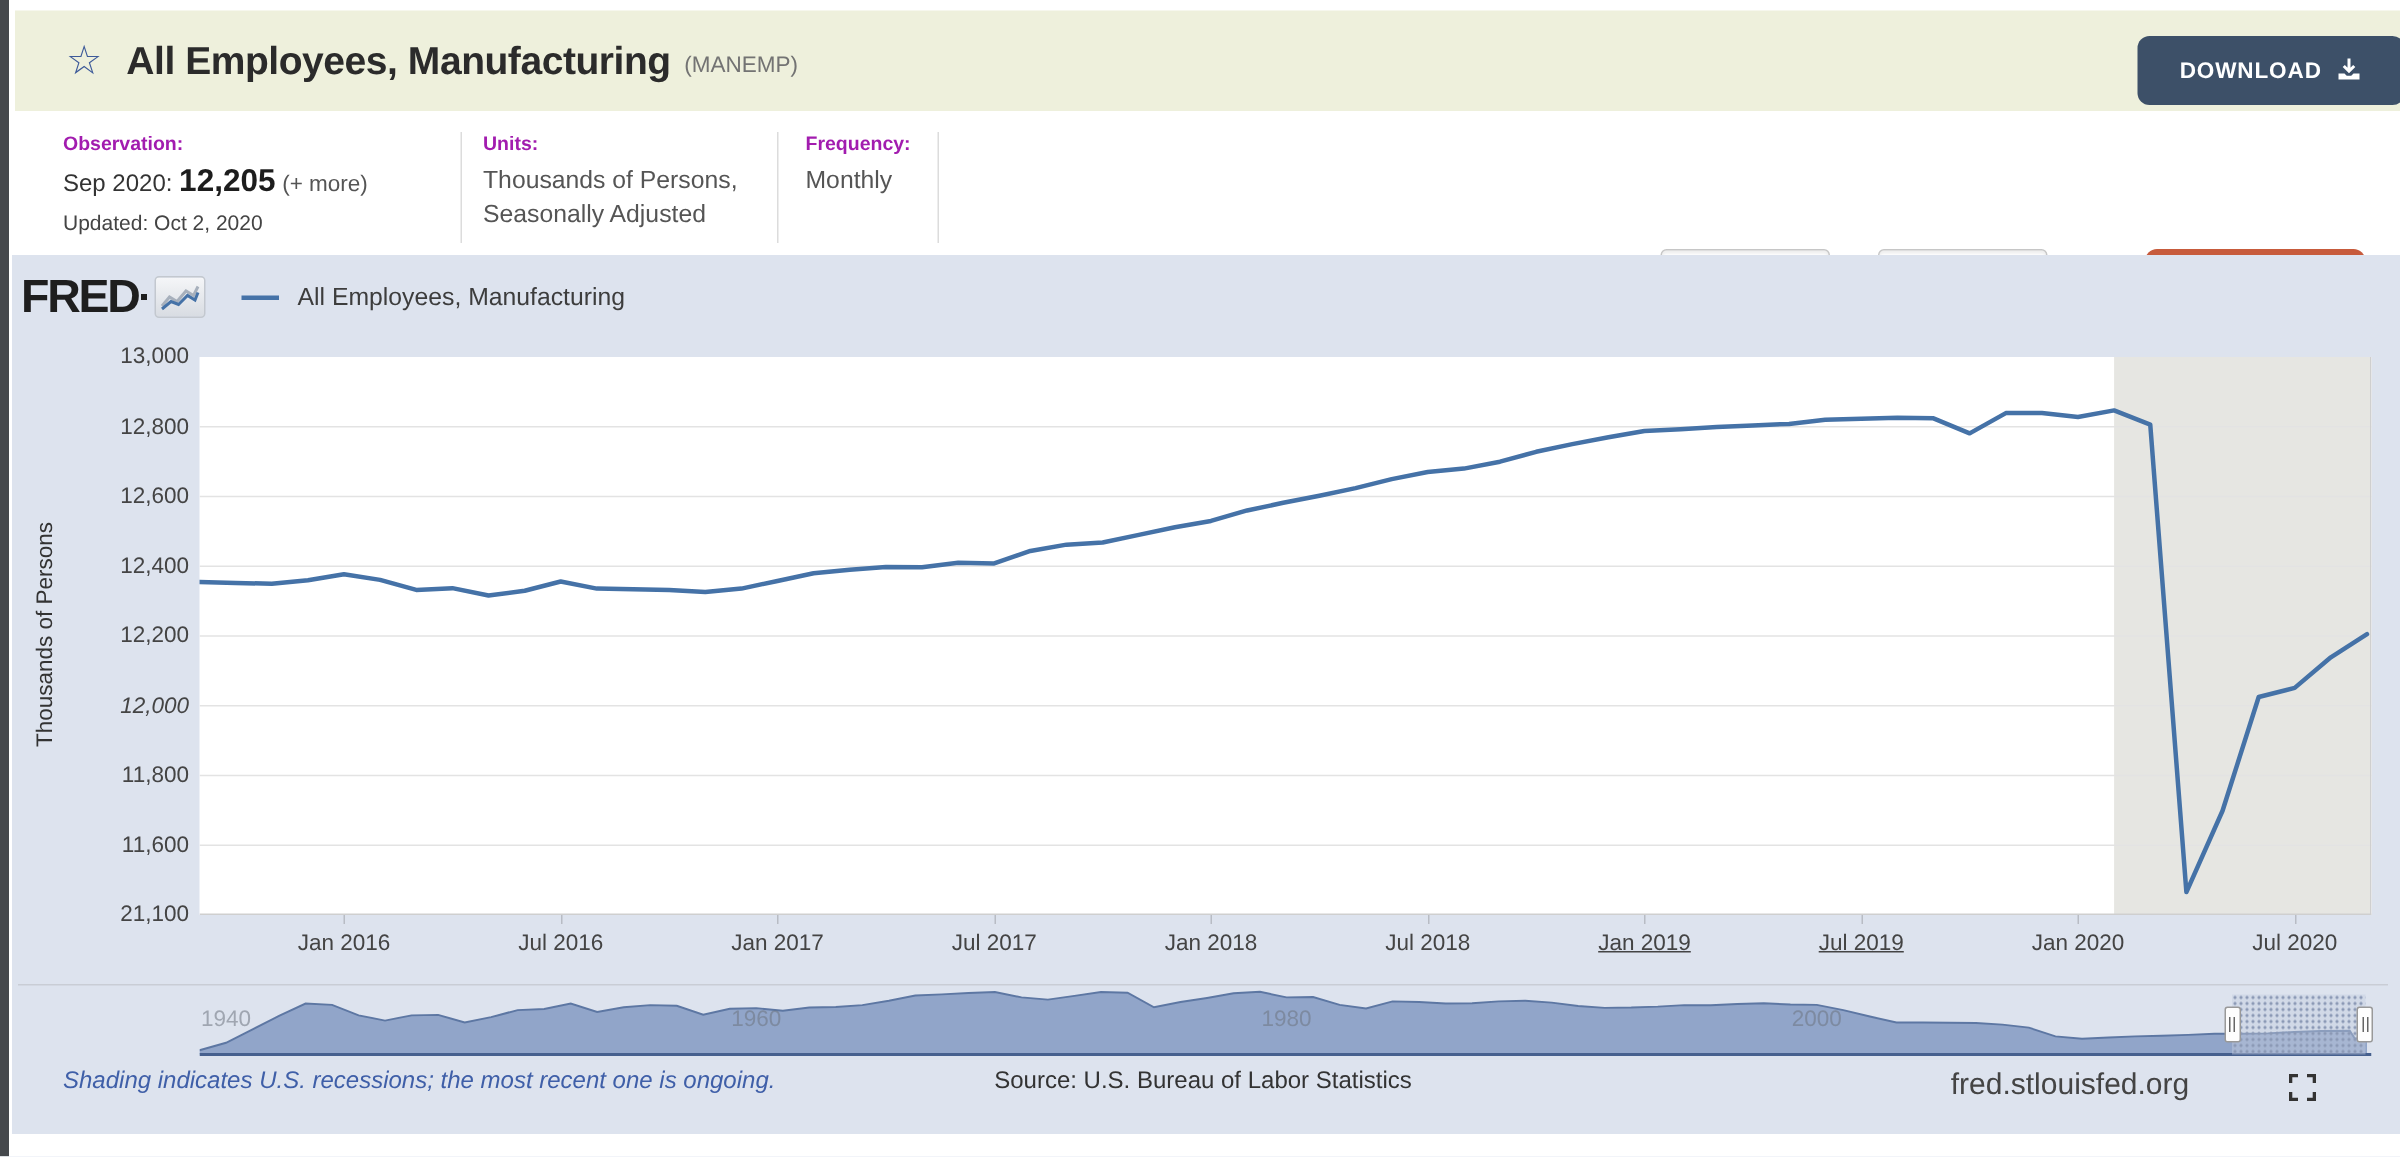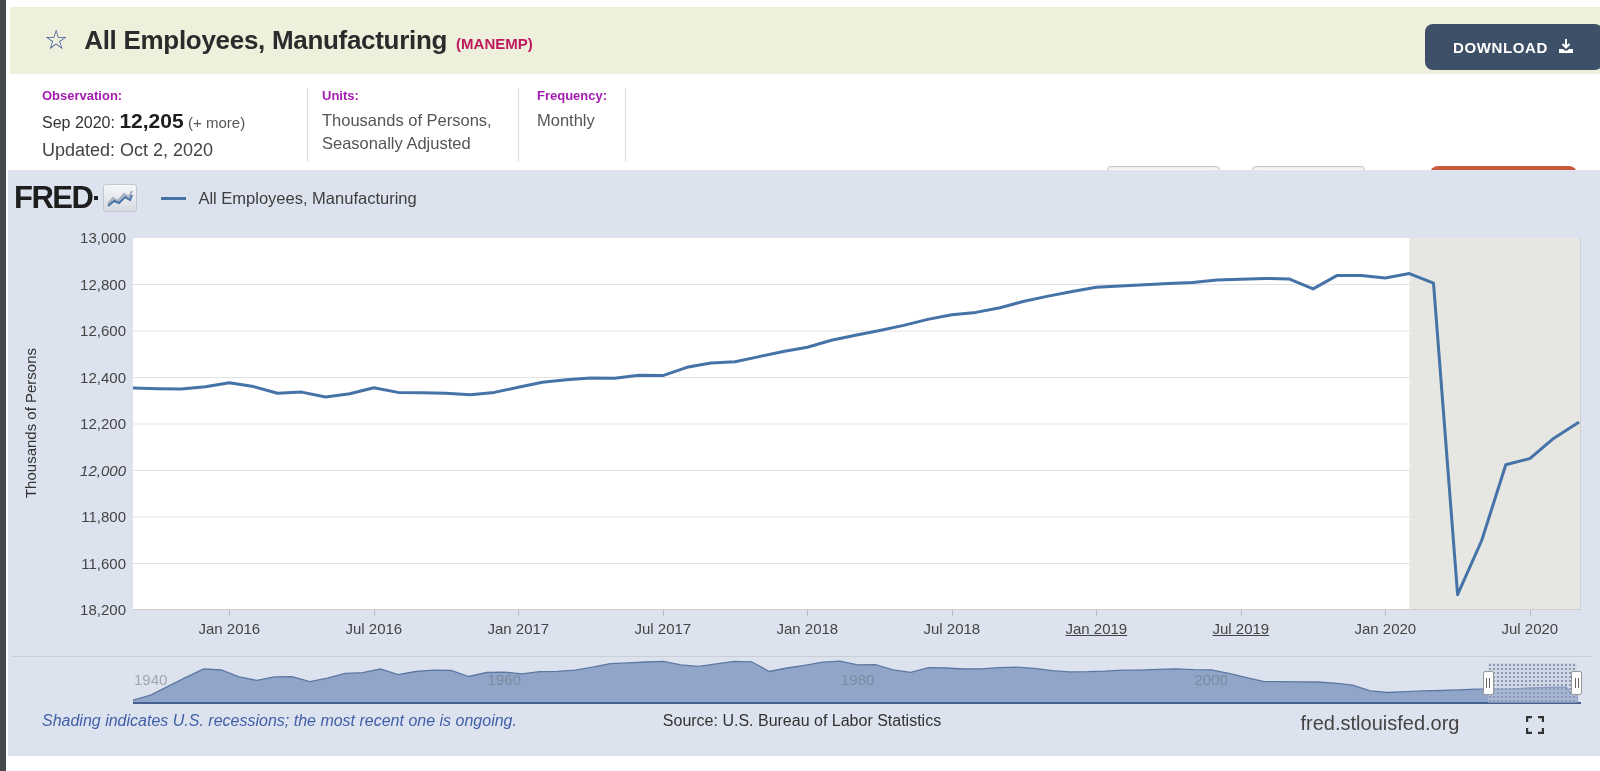--- a/index.html
+++ b/index.html
@@ -5,35 +5,35 @@
   * { margin:0; padding:0; box-sizing:border-box; }
   body { font-family:"Liberation Sans", sans-serif; background:#ffffff; }
   .page { position:relative; width:1600px; height:771px; overflow:hidden; background:#ffffff; }
   .left-strip { position:absolute; left:0; top:0; width:6px; height:771px; background:#45484c; }
 
   
   .topbar { position:absolute; left:10px; top:7px; width:1590px; height:67px;
             background:#eef0dc; display:flex; align-items:center; }
   .star { font-size:27px; color:#3d5a99; margin-left:34px; line-height:1; cursor:pointer; }
   .page-title { font-size:26px; font-weight:bold; color:#2b2b2b; margin-left:16px; letter-spacing:-0.3px; }
-  .series-id { font-size:15px; font-weight:bold; color:#be185d; margin-left:9px; margin-top:6px; }
+  .series-id { font-size:15px; font-weight:normal; color:#737373; margin-left:9px; margin-top:6px; }
   .dl-btn { position:absolute; left:1415px; top:17px; width:178px; height:46px; background:#3d5068;
             border:none; border-radius:8px; color:#fff; font-family:"Liberation Sans",sans-serif;
             font-size:15px; font-weight:bold; letter-spacing:0.6px; cursor:pointer;
             display:flex; align-items:center; justify-content:center; gap:9px; }
 
   
   .infobar { position:absolute; left:10px; top:74px; width:1590px; height:96px; background:#ffffff; }
   .vdiv { position:absolute; top:14px; height:74px; width:1px; background:#dcdcdc; }
   .info-label { font-size:13px; font-weight:bold; color:#a21caf; }
   .obs-block { position:absolute; left:32px; top:14px; }
   .obs-line { margin-top:6px; font-size:16px; color:#333; }
   .obs-value { font-size:21px; font-weight:bold; color:#1d1d1d; }
   .obs-more { font-size:15px; color:#555; cursor:pointer; }
-  .obs-updated { margin-top:7px; font-size:18px; color:#444; }
+  .obs-updated { margin-top:7px; font-size:14px; color:#444; }
   .units-block { position:absolute; left:312px; top:14px; }
   .units-text { margin-top:6px; font-size:16.5px; color:#555; line-height:1.4; }
   .freq-block { position:absolute; left:527px; top:14px; }
 
   .ranges { position:absolute; left:915px; top:102px; font-size:17px; color:#333; }
   .range-link { cursor:pointer; }
   .range-sep { color:#8a8a8a; margin:0 8px; }
   .date-input { position:absolute; top:92px; width:113px; height:45px; border:1px solid #c6c6c6;
                 border-radius:4px; text-align:center; font-family:"Liberation Sans",sans-serif;
                 font-size:15.5px; color:#333; box-shadow:inset 0 2px 2px rgba(0,0,0,0.07); background:#fff; }
@@ -163,21 +163,21 @@
     <div class="ylabel">Thousands of Persons</div>
     <div id="yticks">
         <span class="ytick" style="left: 28px; top: 58px;">13,000</span>
         <span class="ytick" style="left: 28px; top: 104.5px;">12,800</span>
         <span class="ytick" style="left: 28px; top: 151px;">12,600</span>
         <span class="ytick" style="left: 28px; top: 197.5px;">12,400</span>
         <span class="ytick" style="left: 28px; top: 244px;">12,200</span>
         <span class="ytick" style="left: 28px; top: 290.5px; font-style: italic;">12,000</span>
         <span class="ytick" style="left: 28px; top: 337px;">11,800</span>
         <span class="ytick" style="left: 28px; top: 383.5px;">11,600</span>
-        <span class="ytick" style="left: 28px; top: 430px;">18,200</span>
+        <span class="ytick" style="left: 28px; top: 430px;">21,100</span>
       </div>
 
     <div class="plot" id="plot"><svg width="1448" height="372" viewBox="0 0 1448 372">
           <rect x="1276.4" y="0" width="171.6" height="372" fill="#e6e6e2"></rect>
           <line x1="0" y1="46.5" x2="1448" y2="46.5" stroke="#e3e3e3" stroke-width="1"></line>
           <line x1="0" y1="93.0" x2="1448" y2="93.0" stroke="#e3e3e3" stroke-width="1"></line>
           <line x1="0" y1="139.5" x2="1448" y2="139.5" stroke="#e3e3e3" stroke-width="1"></line>
           <line x1="0" y1="186.0" x2="1448" y2="186.0" stroke="#e3e3e3" stroke-width="1"></line>
           <line x1="0" y1="232.5" x2="1448" y2="232.5" stroke="#e3e3e3" stroke-width="1"></line>
           <line x1="0" y1="279.0" x2="1448" y2="279.0" stroke="#e3e3e3" stroke-width="1"></line>

